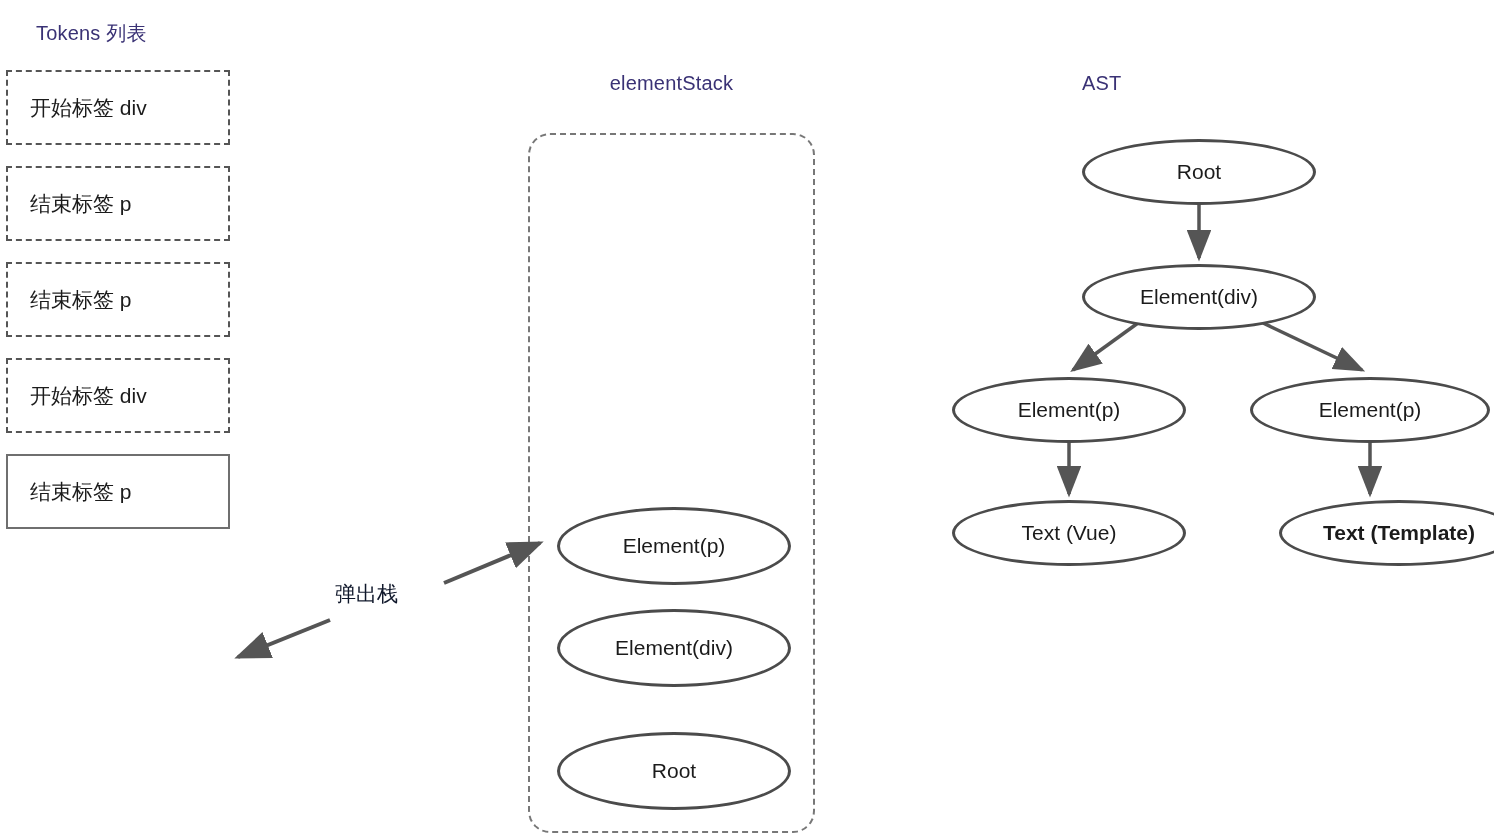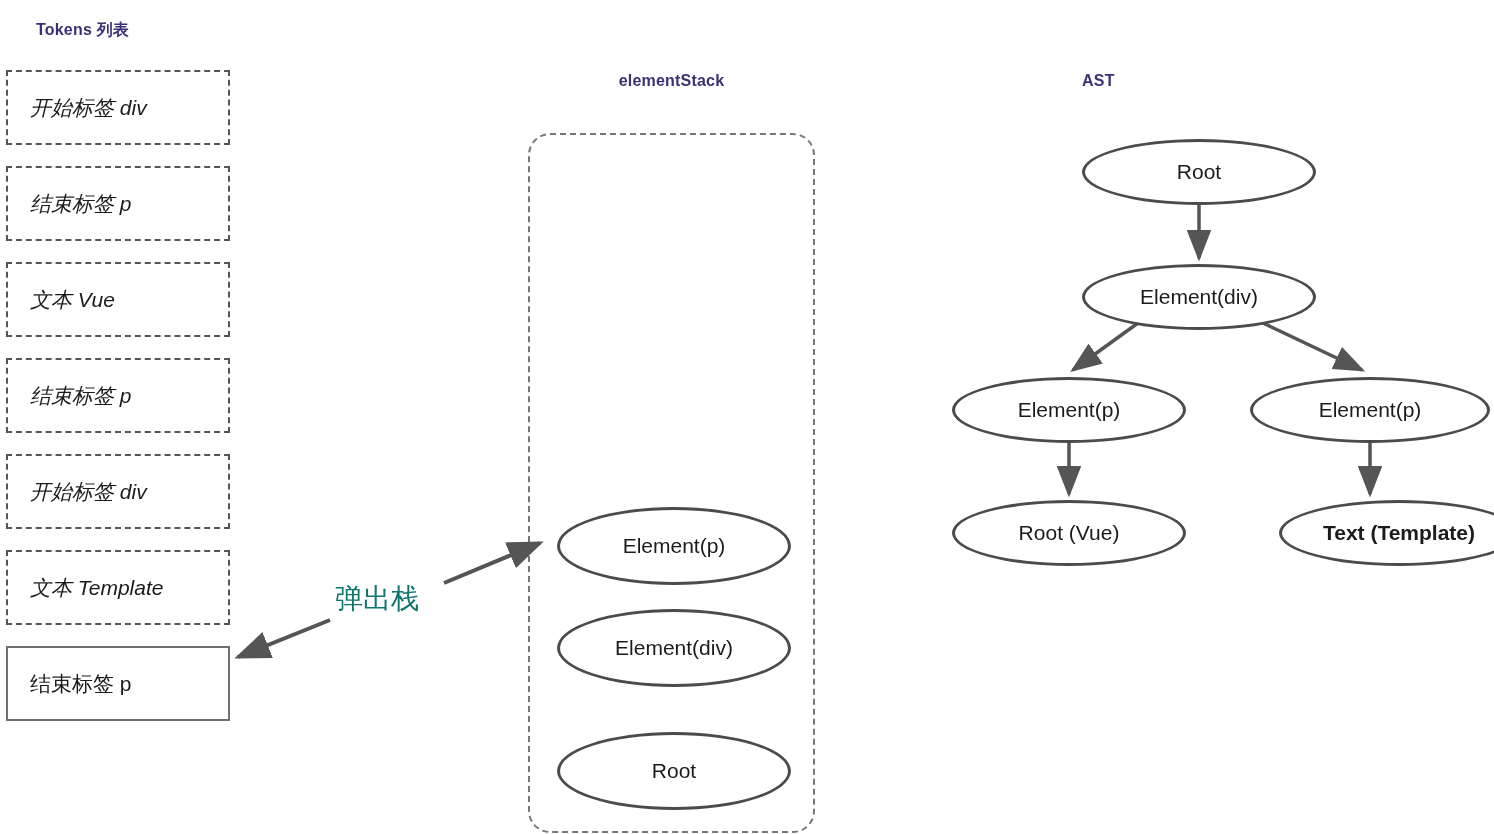--- a/index.html
+++ b/index.html
@@ -12,22 +12,22 @@
     height: 834px;
     position: relative;
     overflow: hidden;
     font-family: "Liberation Sans", "DejaVu Sans", sans-serif;
     color: #1b1b1b;
   }
 
   
   .section-title {
     position: absolute;
-    font-size: 16px;
-    font-weight: bold;
+    font-size: 20px;
+    font-weight: normal;
     color: #3a3275;
     white-space: nowrap;
     letter-spacing: 0.2px;
   }
   #tokens-title { left: 36px; top: 20px; }
   #stack-title  { left: 528px; top: 72px; width: 287px; text-align: center; }
   #ast-title    { left: 1082px; top: 72px; width: 234px; text-align: left; }
 
   
   #tokens-list {
@@ -42,21 +42,21 @@
     width: 224px;
     height: 75px;
     margin-bottom: 21px;
     background: #ffffff;
     display: flex;
     align-items: center;
     padding-left: 22px;
     font-size: 21px;
     color: #1b1b1b;
   }
-  .token-box.dashed { border: 2px dashed #555555; font-style: italic; }
+  .token-box.dashed { border: 2px dashed #555555; }
   .token-box.solid  { border: 2px solid #6f6f6f; }
 
   
   #element-stack-box {
     position: absolute;
     left: 528px;
     top: 133px;
     width: 287px;
     height: 700px;
     box-sizing: border-box;
@@ -115,49 +115,43 @@
     height: 834px;
     pointer-events: none;
     z-index: 1;
   }
 
   
   #pop-label {
     position: absolute;
     left: 335px;
     top: 580px;
-    font-size: 28px;
-    color: #0f766e;
+    font-size: 21px;
+    color: #0f172a;
     white-space: nowrap;
     z-index: 3;
   }
 </style>
 </head>
 <body>
 
 <div class="section-title" id="tokens-title">Tokens 列表</div>
 
 <div id="tokens-list">
   <div class="token-box dashed">
     <span>开始标签 div</span>
   </div>
   <div class="token-box dashed">
     <span>结束标签 p</span>
   </div>
   <div class="token-box dashed">
-    <span>文本 Vue</span>
-  </div>
-  <div class="token-box dashed">
     <span>结束标签 p</span>
   </div>
   <div class="token-box dashed">
     <span>开始标签 div</span>
-  </div>
-  <div class="token-box dashed">
-    <span>文本 Template</span>
   </div>
   <div class="token-box solid">
     <span>结束标签 p</span>
   </div>
 </div>
 
 <div class="section-title" id="stack-title">elementStack</div>
 
 <div id="element-stack-box">
   <div class="stack-node" id="stack-node-0">
@@ -211,17 +205,17 @@
 <div class="ast-node" id="ast-el-div">
   <span>Element(div)</span>
 </div>
 <div class="ast-node" id="ast-el-p-left">
   <span>Element(p)</span>
 </div>
 <div class="ast-node" id="ast-el-p-right">
   <span>Element(p)</span>
 </div>
 <div class="ast-node" id="ast-text-vue">
-  <span>Root (Vue)</span>
+  <span>Text (Vue)</span>
 </div>
 <div class="ast-node" id="ast-text-tpl">
   <span>Text (Template)</span>
 </div>
 
 </body></html>

